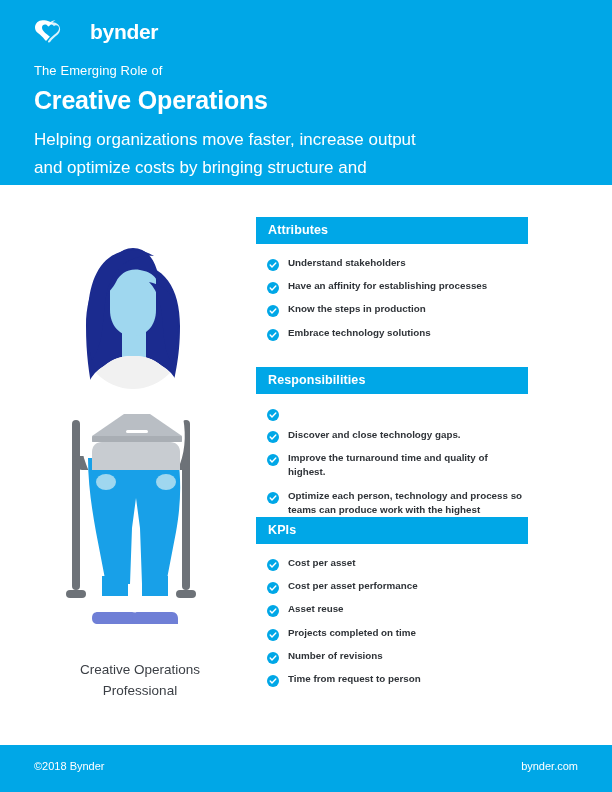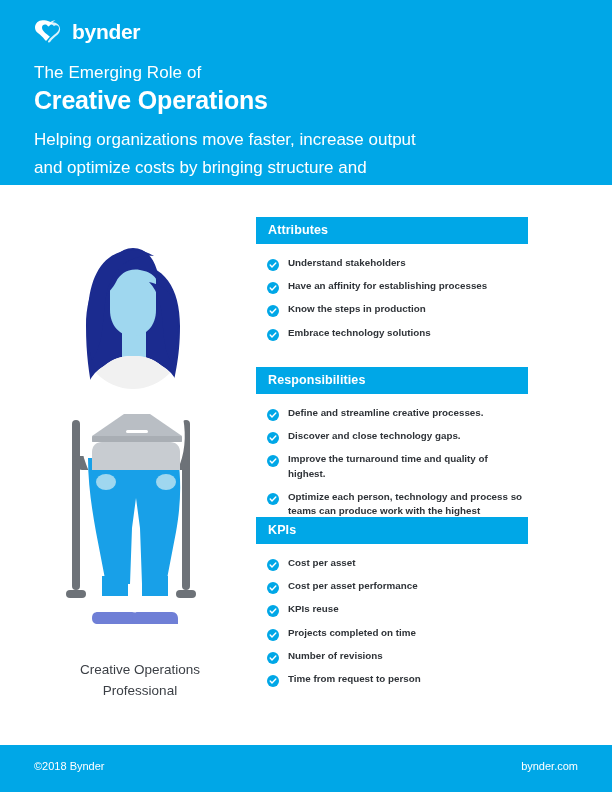--- a/index.html
+++ b/index.html
@@ -30,40 +30,40 @@
     height: 185px;
     background: #00a7e7;
     box-sizing: border-box;
   }
   .logo {
     position: absolute;
     left: 34px;
     top: 18px;
     display: flex;
     align-items: center;
-    gap: 8px;
+    gap: 26px;
   }
   .logo-mark {
     width: 30px;
     height: 26px;
     display: block;
   }
   .logo-text {
     color: #ffffff;
     font-size: 21px;
     font-weight: bold;
     letter-spacing: -0.3px;
     line-height: 1;
   }
   .eyebrow {
     position: absolute;
     left: 34px;
     top: 63px;
     color: #ffffff;
-    font-size: 17px;
+    font-size: 13px;
     font-weight: normal;
     letter-spacing: 0.1px;
   }
   .headline {
     position: absolute;
     left: 34px;
     top: 86px;
     color: #ffffff;
     font-size: 25px;
     font-weight: bold;
@@ -297,21 +297,20 @@
     <div class="panel p-responsibilities">
       <div class="panel-head">Responsibilities</div>
       <ul class="panel-list">
         <li>
           <span class="check">
             <svg width="12" height="12" viewBox="0 0 12 12">
                 <circle cx="6" cy="6" r="6" fill="#00a7e7"></circle>
                 <path d="M3.2 6.1l1.8 1.9 3.8-4" stroke="#ffffff" stroke-width="1.4" fill="none" stroke-linecap="round" stroke-linejoin="round"></path>
               </svg>
           </span>
-          <span class="item-text">Define and streamline creative processes.</span>
         </li>
         <li>
           <span class="check">
             <svg width="12" height="12" viewBox="0 0 12 12">
                 <circle cx="6" cy="6" r="6" fill="#00a7e7"></circle>
                 <path d="M3.2 6.1l1.8 1.9 3.8-4" stroke="#ffffff" stroke-width="1.4" fill="none" stroke-linecap="round" stroke-linejoin="round"></path>
               </svg>
           </span>
           <span class="item-text">Discover and close technology gaps.</span>
         </li>
@@ -357,21 +356,21 @@
           </span>
           <span class="item-text">Cost per asset performance</span>
         </li>
         <li>
           <span class="check">
             <svg width="12" height="12" viewBox="0 0 12 12">
                 <circle cx="6" cy="6" r="6" fill="#00a7e7"></circle>
                 <path d="M3.2 6.1l1.8 1.9 3.8-4" stroke="#ffffff" stroke-width="1.4" fill="none" stroke-linecap="round" stroke-linejoin="round"></path>
               </svg>
           </span>
-          <span class="item-text">KPIs reuse</span>
+          <span class="item-text">Asset reuse</span>
         </li>
         <li>
           <span class="check">
             <svg width="12" height="12" viewBox="0 0 12 12">
                 <circle cx="6" cy="6" r="6" fill="#00a7e7"></circle>
                 <path d="M3.2 6.1l1.8 1.9 3.8-4" stroke="#ffffff" stroke-width="1.4" fill="none" stroke-linecap="round" stroke-linejoin="round"></path>
               </svg>
           </span>
           <span class="item-text">Projects completed on time</span>
         </li>

